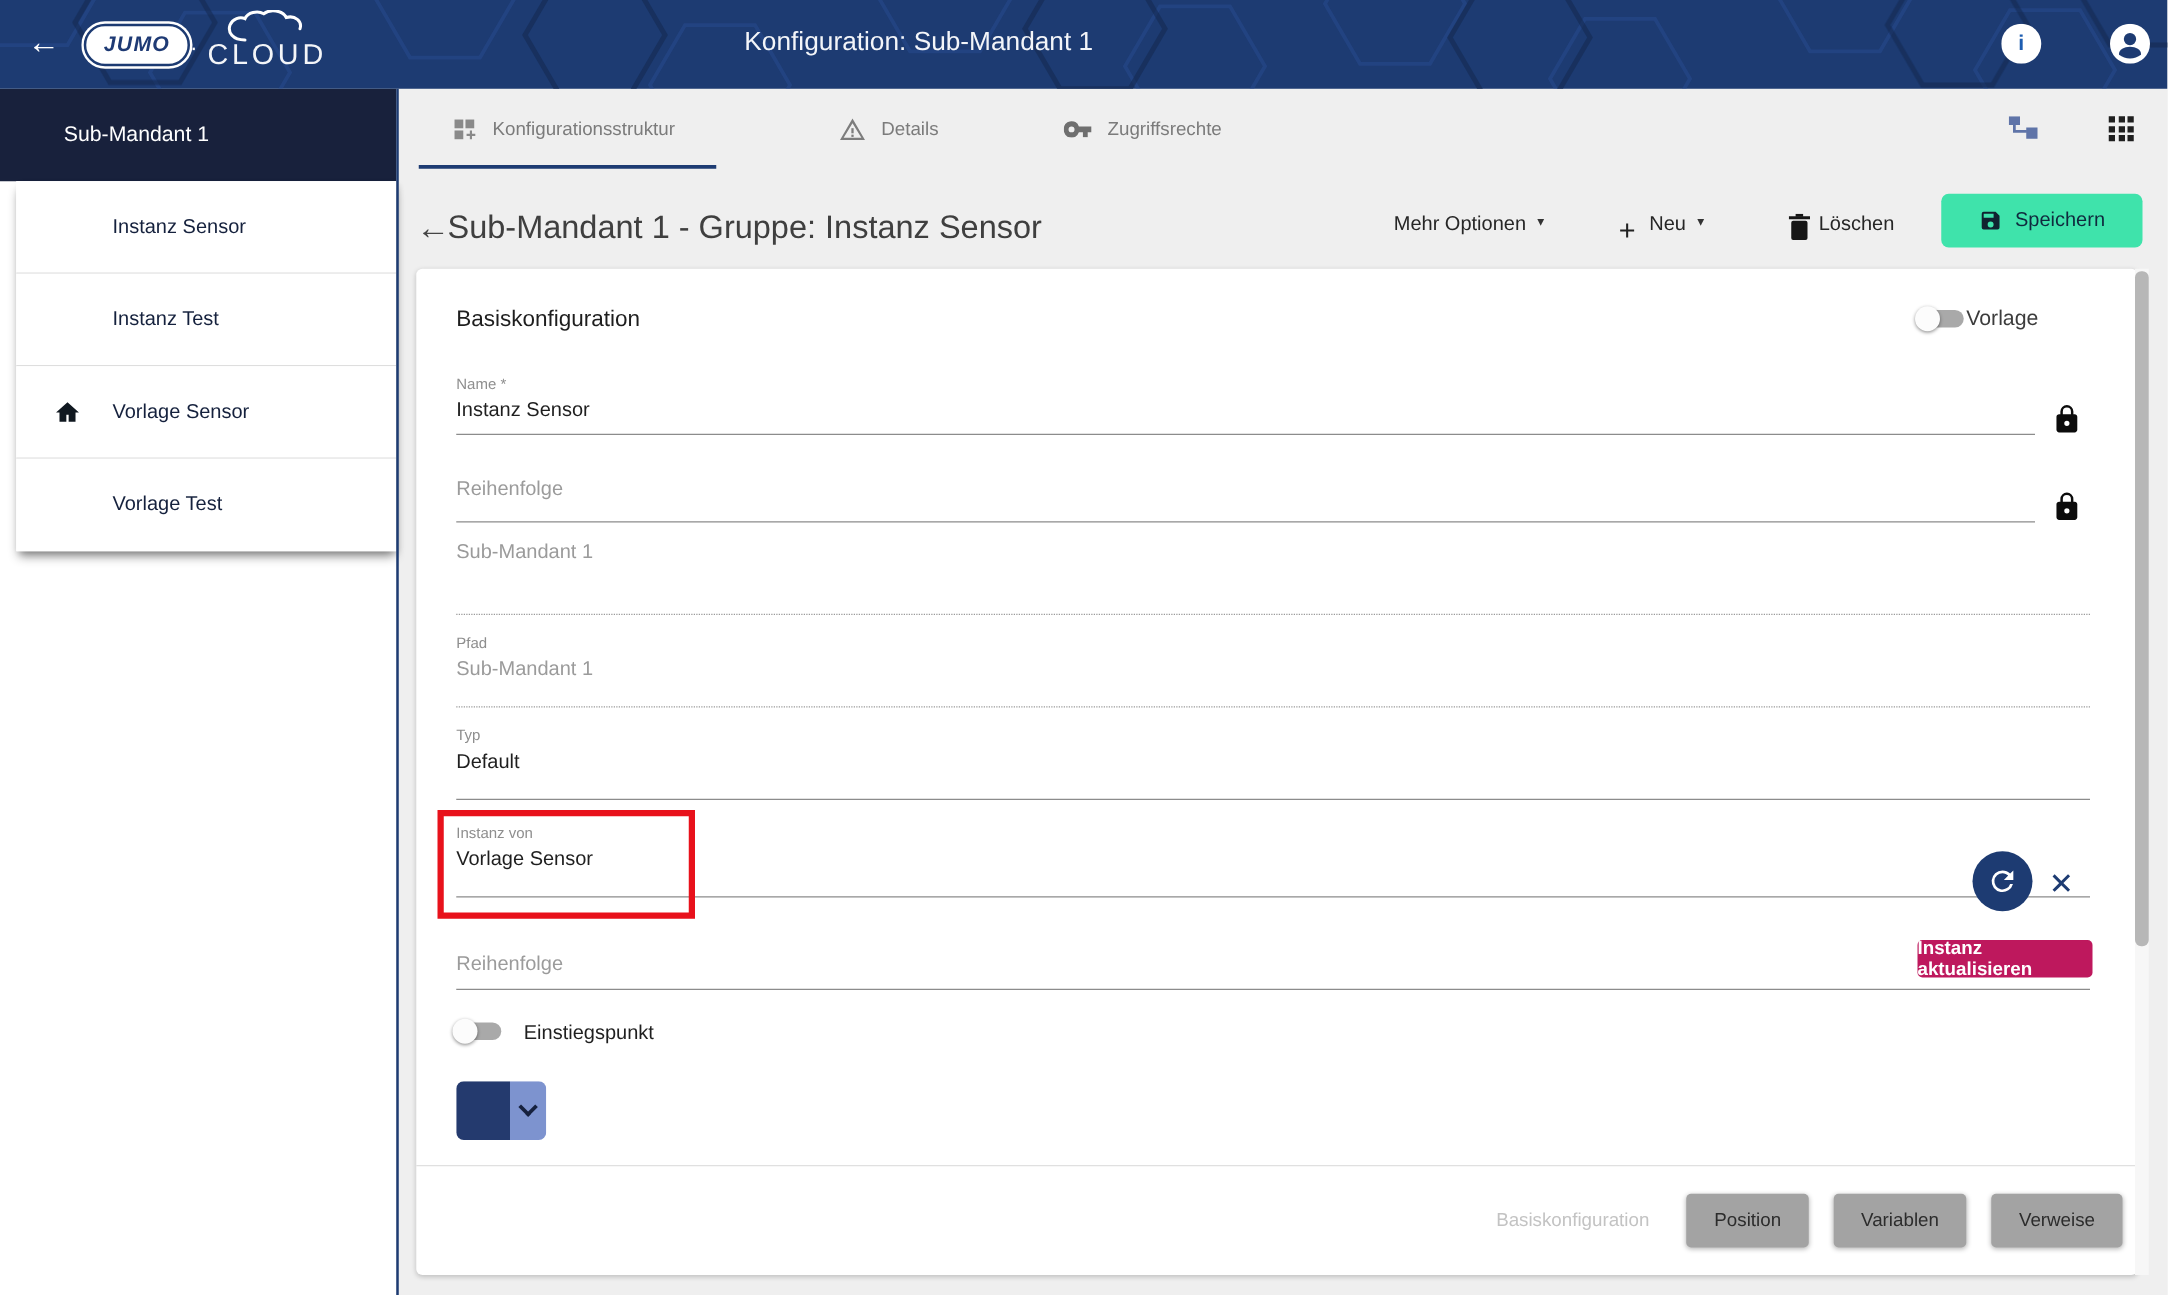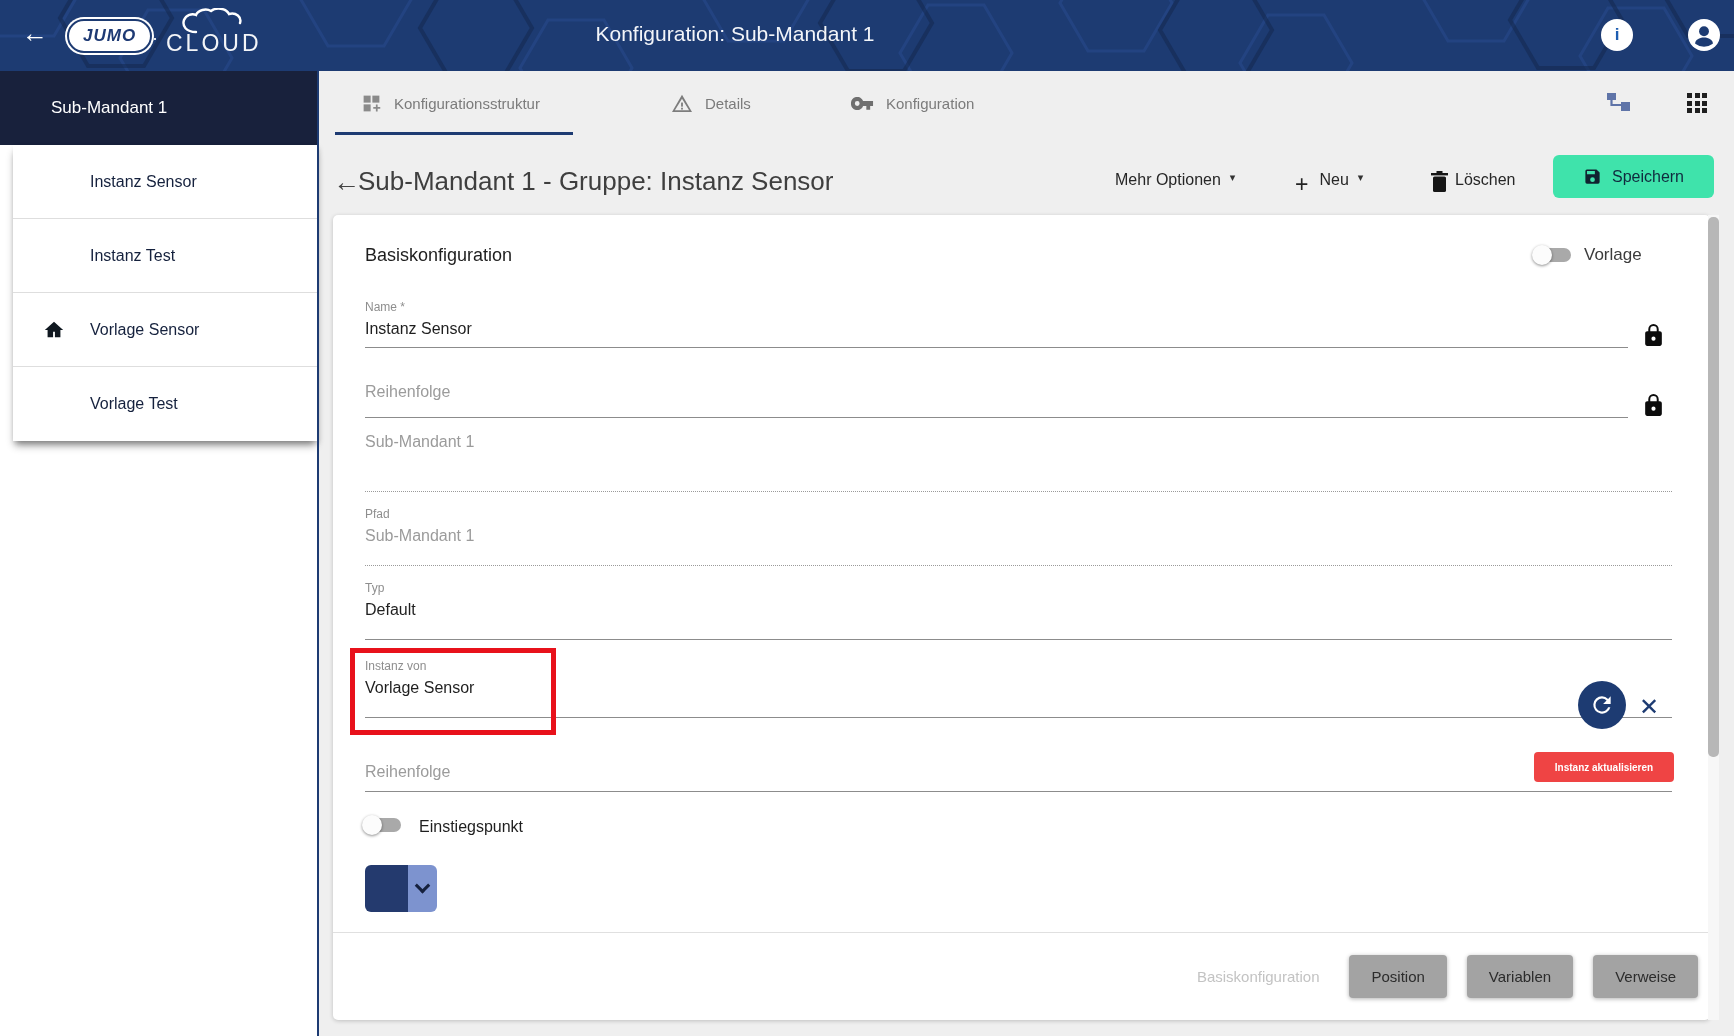--- a/index.html
+++ b/index.html
@@ -87,21 +87,21 @@
     background: #3fe3ab; border-radius: 6px; display: flex; align-items: center;
     justify-content: center; gap: 10px; cursor: pointer;
     color: #102a3e; font-size: 16px; font-weight: 500;
   }
   
   .card {
     position: absolute; left: 14px; top: 144px; width: 1377px; height: 805px;
     background: #fff; border-radius: 5px; box-shadow: 0 1px 4px rgba(0,0,0,.2);
   }
   .section-title { position: absolute; left: 32px; top: 30px; font-size: 18px; color: #1e1e1e; }
-  .vorlage-wrap { position: absolute; left: 1202px; top: 30px; display: flex; align-items: center; gap: 13px; }
+  .vorlage-wrap { position: absolute; left: 1202px; top: 30px; display: flex; align-items: center; gap: 2px; }
   .vorlage-wrap .t-label { font-size: 17px; color: #3c3c3c; }
   .toggle { position: relative; width: 36px; height: 14px; background: #a9a9a9; border-radius: 7px; cursor: pointer; }
   .toggle .knob {
     position: absolute; left: -3px; top: -3px; width: 20px; height: 20px;
     background: #fcfcfc; border-radius: 50%; box-shadow: 0 1px 3px rgba(0,0,0,.45);
   }
   .f { position: absolute; left: 32px; width: 1263px; border-bottom: 1px solid #8c8c8c; cursor: text; }
   .f.wide { width: 1307px; }
   .f.dotted { border-bottom: 1px dotted #9a9a9a; cursor: default; }
   .flabel { font-size: 12px; color: #8e8e8e; margin-bottom: 6px; }
@@ -110,21 +110,21 @@
   .lock { position: absolute; left: 1308px; }
   .redbox { position: absolute; left: 17px; top: 433px; width: 206px; height: 87px;
             border: 5px solid #e8111b; z-index: 5; pointer-events: none; }
   .refresh-btn {
     position: absolute; left: 1245px; top: 466px; width: 48px; height: 48px; border-radius: 50%;
     background: #1d3b72; display: flex; align-items: center; justify-content: center; cursor: pointer; z-index: 6;
   }
   .clear-x { position: absolute; left: 1306px; top: 478px; font-size: 24px; color: #1d3b72; cursor: pointer; z-index: 6; }
   .tooltip {
     position: absolute; left: 1201px; top: 537px; width: 140px; height: 30px;
-    background: #ef4444; border-radius: 4px; color: #fff; font-size: 10px; font-weight: bold;
+    background: #be185d; border-radius: 4px; color: #fff; font-size: 15px; font-weight: bold;
     display: flex; align-items: center; justify-content: center; z-index: 7;
   }
   .einstieg { position: absolute; left: 32px; top: 603px; display: flex; align-items: flex-start; gap: 18px; }
   .einstieg .t-label { font-size: 16px; color: #1f1f1f; }
   .swatch { position: absolute; left: 32px; top: 650px; width: 72px; height: 47px;
             border-radius: 6px; overflow: hidden; display: flex; cursor: pointer; }
   .swatch .sw-color { width: 43px; height: 100%; background: #243a6e; }
   .swatch .sw-arrow { width: 29px; height: 100%; background: #7d93cf; display: flex; align-items: center; justify-content: center; }
   .chev { width: 11px; height: 11px; border-right: 3px solid #16213e; border-bottom: 3px solid #16213e;
           transform: rotate(45deg) translate(-2px,-2px); }
@@ -233,21 +233,21 @@
         <path d="M1 21h22L12 2 1 21zm3.2-2L12 6.2 19.8 19H4.2z" fill="#7d7d7d"></path>
         <rect x="11" y="10.5" width="2" height="4.5" fill="#7d7d7d"></rect>
         <rect x="11" y="16.2" width="2" height="2" fill="#7d7d7d"></rect>
       </svg>
       <span>Details</span>
     </div>
     <div class="tab tab-3">
       <svg width="23" height="13" viewBox="0 0 24 13">
         <path d="M12.65 4A6.5 6.5 0 0 0 0 6.5 6.5 6.5 0 0 0 12.65 9H16v4h4V9h3V4H12.65zM6.5 9a2.5 2.5 0 1 1 0-5 2.5 2.5 0 0 1 0 5z" fill="#6f6f6f"></path>
       </svg>
-      <span>Konfiguration</span>
+      <span>Zugriffsrechte</span>
     </div>
     <div class="tab-indicator"></div>
     <div class="view-icon tree-btn">
       <svg width="27" height="23" viewBox="0 0 27 23">
         <rect x="0" y="0" width="9" height="7" fill="#5f74a8"></rect>
         <rect x="14" y="9" width="9" height="9" fill="#5f74a8"></rect>
         <path d="M4.5 7v5h10" stroke="#5f74a8" stroke-width="2.2" fill="none"></path>
       </svg>
     </div>
     <div class="view-icon gridview-btn">

